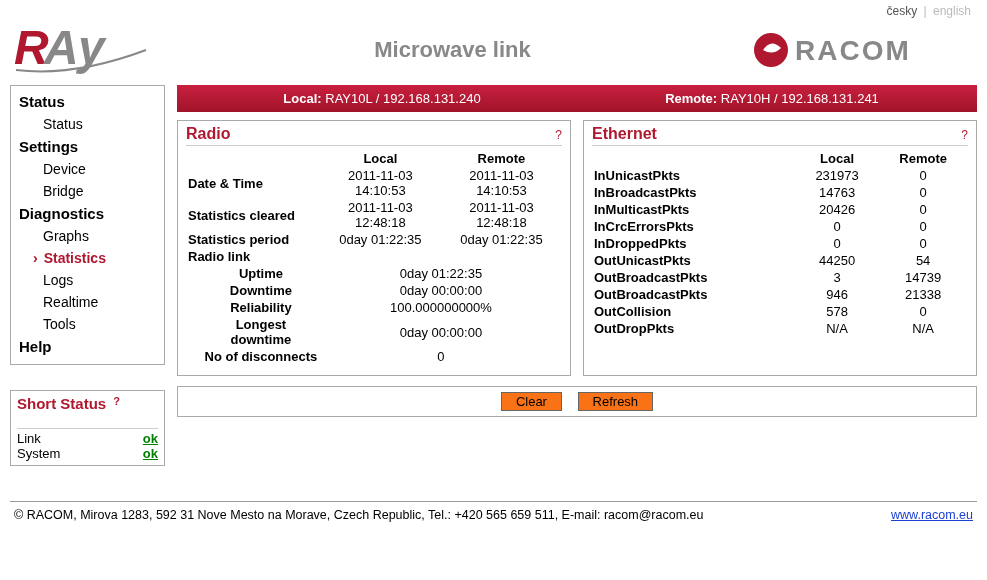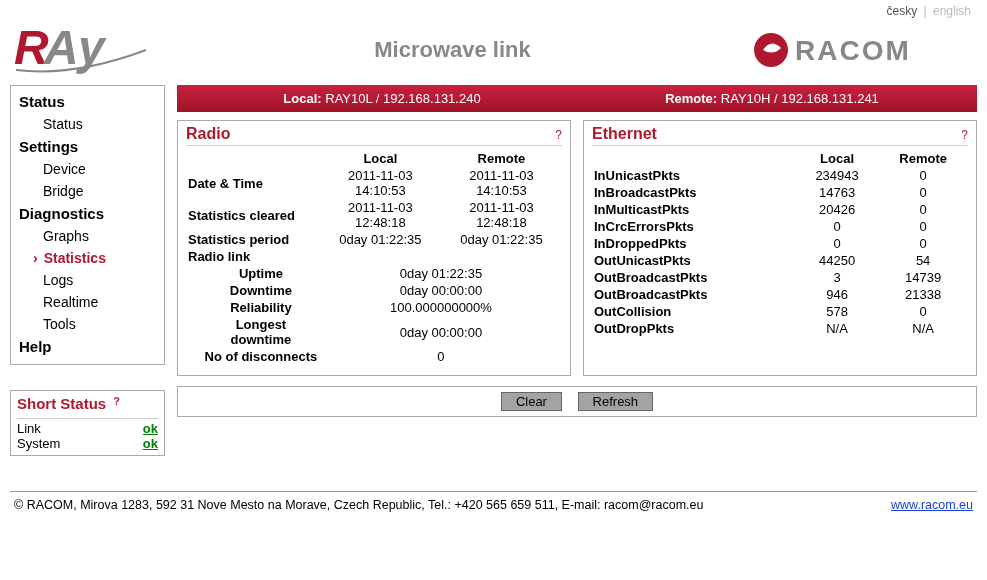--- a/index.html
+++ b/index.html
@@ -82,21 +82,21 @@
     margin-top: 25px;
     border: 1px solid #aaa;
     padding: 4px 6px;
     font-size: 13px;
   }
   .short-status-title {
     color: #b01830;
     font-weight: bold;
     font-size: 15px;
     border-bottom: 1px solid #ccc;
-    padding-bottom: 6px;
+    padding-bottom: 16px;
     margin-bottom: 2px;
   }
   .short-status-title .q { color: #b01830; font-size: 11px; vertical-align: top; margin-left: 3px;}
   .ss-row { display: flex; justify-content: space-between; }
   .ss-ok { color: #008000; font-weight: bold; text-decoration: underline; }
   
   .content { flex: 1; }
   .conn-bar {
     background: #b01830;
     background: linear-gradient(to bottom, #c92040, #a01428);
@@ -148,21 +148,21 @@
   table.data td.num { text-align: center; }
   .btn-row {
     margin-top: 10px;
     border: 1px solid #aaa;
     padding: 5px;
     text-align: center;
   }
   button.ui {
     font-family: inherit;
     font-size: 13px;
-    background: #a3a3a3;
+    background: #f97316;
     border: 1px solid #666;
     padding: 1px 14px;
     margin: 0 6px;
     cursor: pointer;
   }
   .footer {
     margin-top: 35px;
     border-top: 1px solid #999;
     padding: 6px 4px 10px 4px;
     font-size: 12.5px;
@@ -311,21 +311,21 @@
             <thead>
               <tr>
                 <th style="text-align:left"></th>
                 <th>Local</th>
                 <th>Remote</th>
               </tr>
             </thead>
             <tbody id="eth-body">
                 <tr>
                   <td class="lbl">InUnicastPkts</td>
-                  <td class="num">234943</td>
+                  <td class="num">231973</td>
                   <td class="num">0</td>
                 </tr>
                 <tr>
                   <td class="lbl">InBroadcastPkts</td>
                   <td class="num">14763</td>
                   <td class="num">0</td>
                 </tr>
                 <tr>
                   <td class="lbl">InMulticastPkts</td>
                   <td class="num">20426</td>

